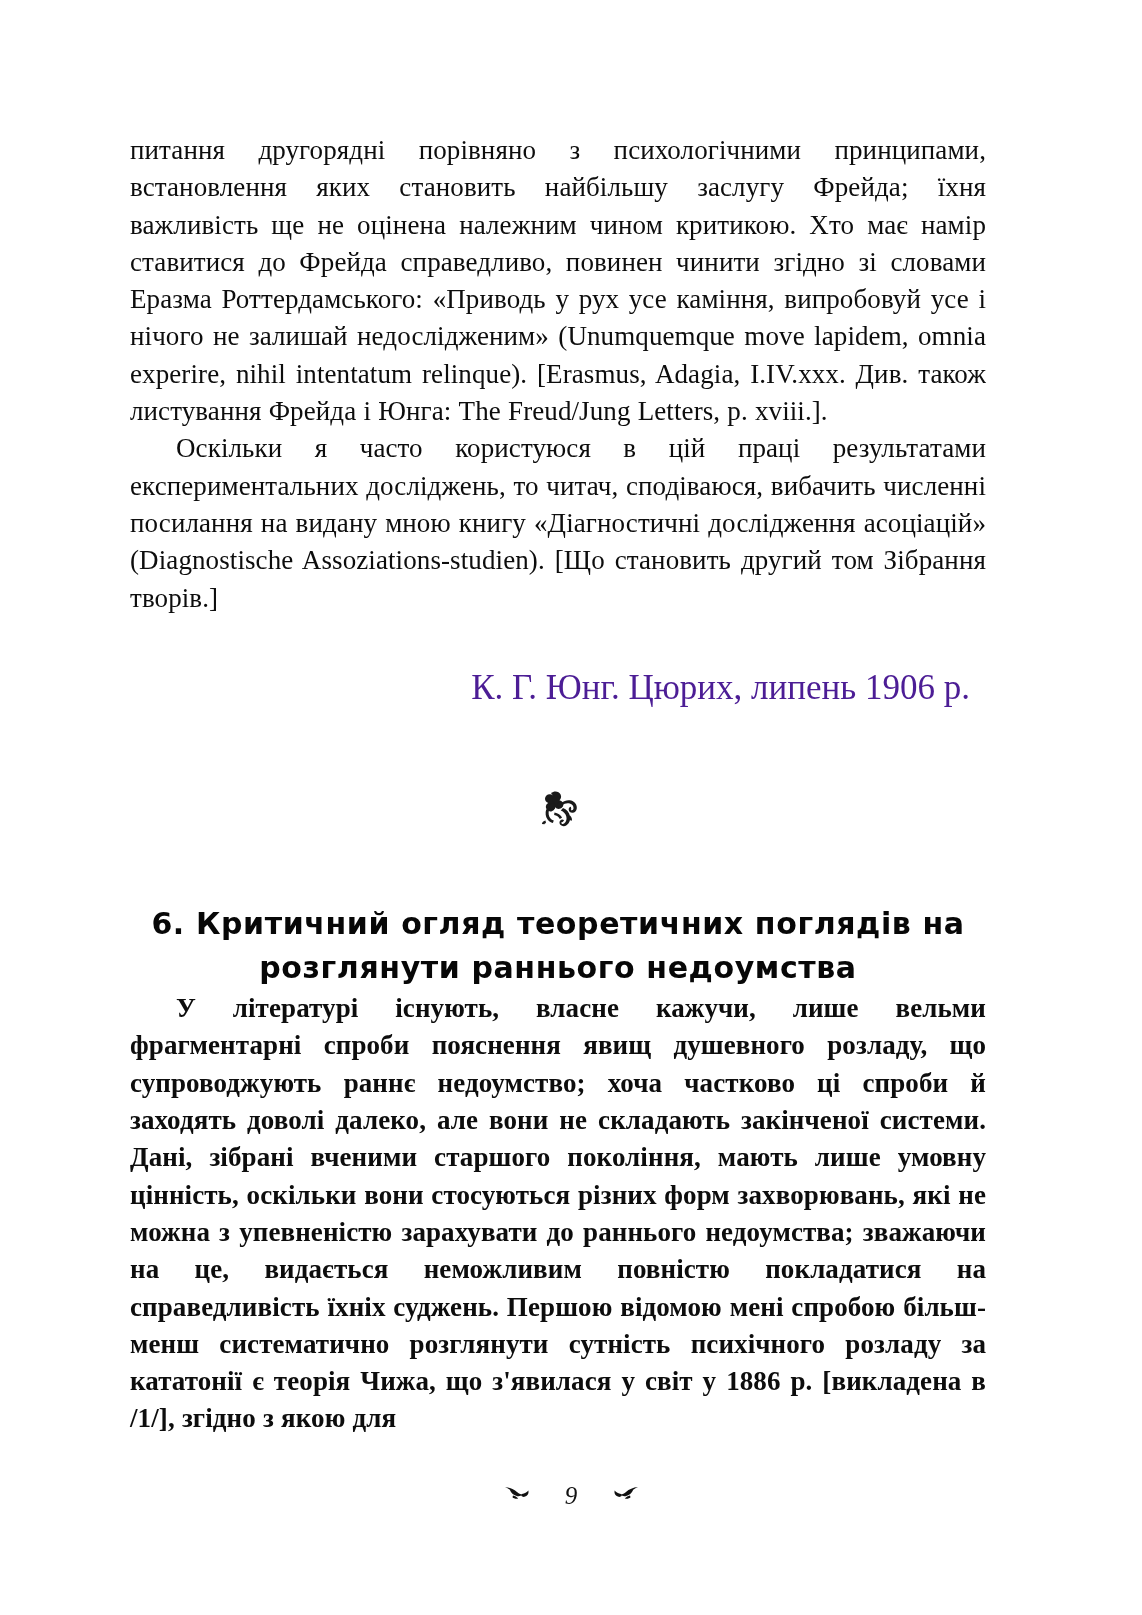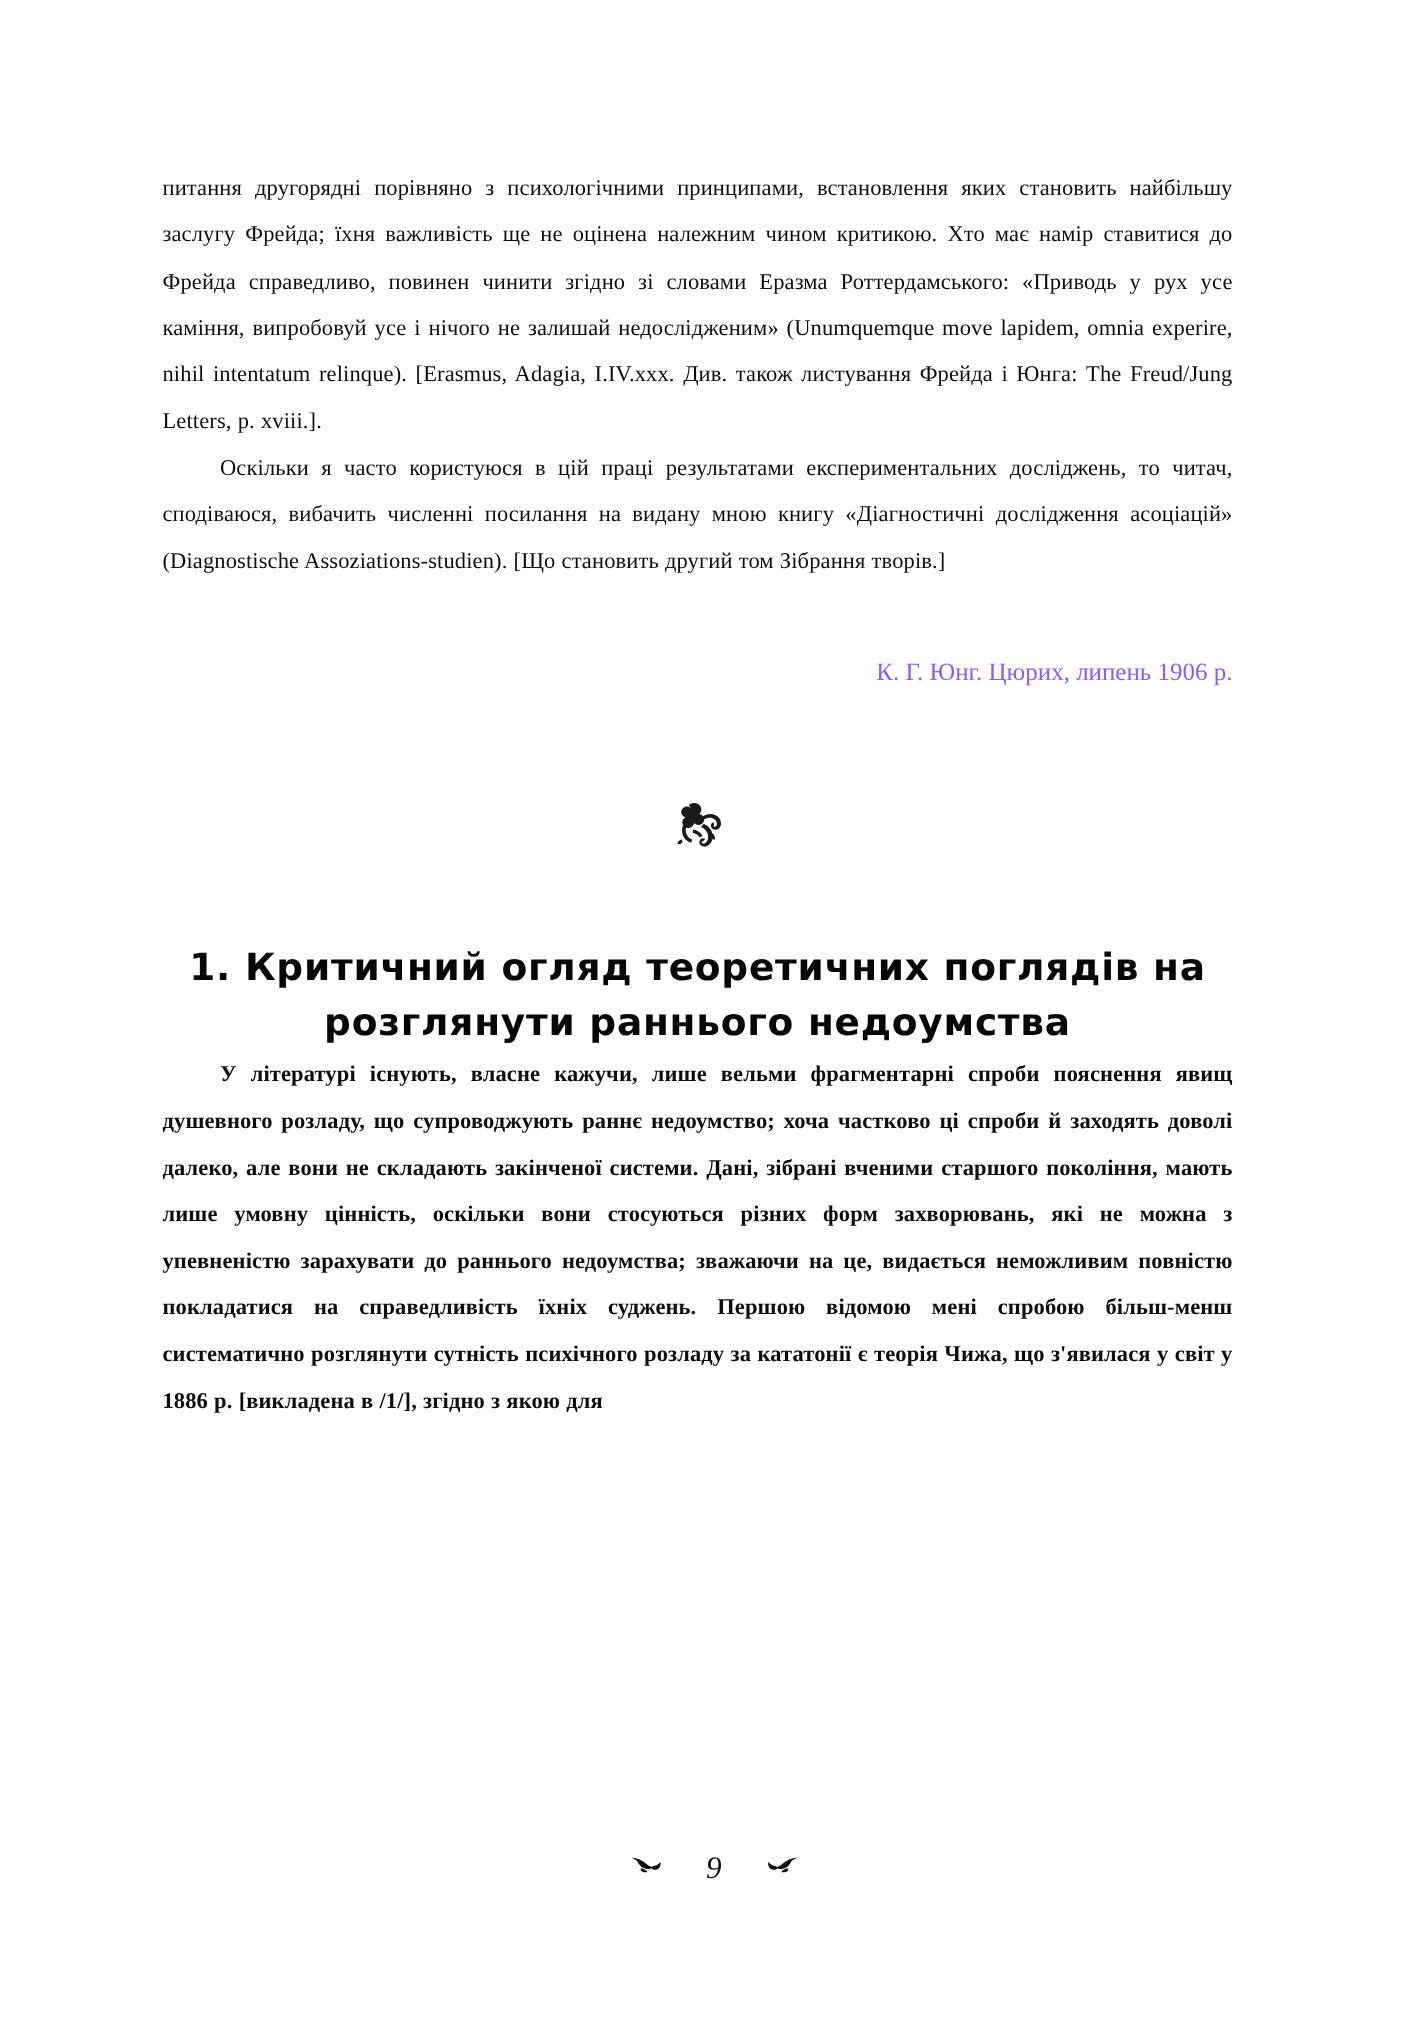--- a/index.html
+++ b/index.html
@@ -28,39 +28,39 @@
     position: absolute;
     left: 130px;
     top: 132px;
     width: 856px;
   }
 
   p.body {
     margin: 0;
     text-align: justify;
     text-justify: inter-word;
-    font-size: 18px;
+    font-size: 27px;
     line-height: 37.3px;
     letter-spacing: 0.1px;
     word-spacing: 0.3px;
     color: #0d0d0d;
     hyphens: none;
   }
 
   p.body.indent {
     text-indent: 46px;
   }
 
   .signature {
-    margin: 0;
+    margin: 16px;
     margin-top: 52px;
     text-align: right;
-    font-size: 20px;
+    font-size: 35px;
     line-height: 37.3px;
-    color: #8b5cf6;
+    color: #4c1d95;
   }
 
   .ornament-wrap {
     margin-top: 74px;
     text-align: center;
     height: 70px;
   }
   .ornament-svg {
     display: inline-block;
     vertical-align: middle;
@@ -128,21 +128,21 @@
           <path d="M24.5 32.5c3.5.6 6.1 2.4 7.6 5.1l-2.3 1.3c-1.1-2-3-3.3-5.7-3.8l.4-2.6z"></path>
           <path d="M40 35.5c1.6 1.5 2.3 3.4 1.9 5.2l-2.5-.6c.2-1-.2-2.1-1.2-3l1.8-1.6z"></path>
           <circle cx="26" cy="20" r="3.4"></circle>
           <circle cx="22.5" cy="26.5" r="3"></circle>
           <circle cx="30" cy="25" r="2.6"></circle>
         </g>
       </svg>
     </div>
 
     <h2 class="section-title">
-      <span>1. Критичний огляд теоретичних поглядів на</span><br>
+      <span>6. Критичний огляд теоретичних поглядів на</span><br>
       <span>розглянути раннього недоумства</span>
     </h2>
 
     <p class="body indent after-title">У літературі існують, власне кажучи, лише вельми фрагментарні спроби пояснення явищ душевного розладу, що супроводжують раннє недоумство; хоча частково ці спроби й заходять доволі далеко, але вони не складають закінченої системи. Дані, зібрані вченими старшого покоління, мають лише умовну цінність, оскільки вони стосуються різних форм захворювань, які не можна з упевненістю зарахувати до раннього недоумства; зважаючи на це, видається неможливим повністю покладатися на справедливість їхніх суджень. Першою відомою мені спробою більш-менш систематично розглянути сутність психічного розладу за кататонії є теорія Чижа, що з'явилася у світ у 1886 р. [викладена в /1/], згідно з якою для</p>
 
   </div>
 
   <div class="footer">
     <span class="leaf">
       <svg width="44" height="22" viewBox="0 0 44 22" aria-hidden="true">

